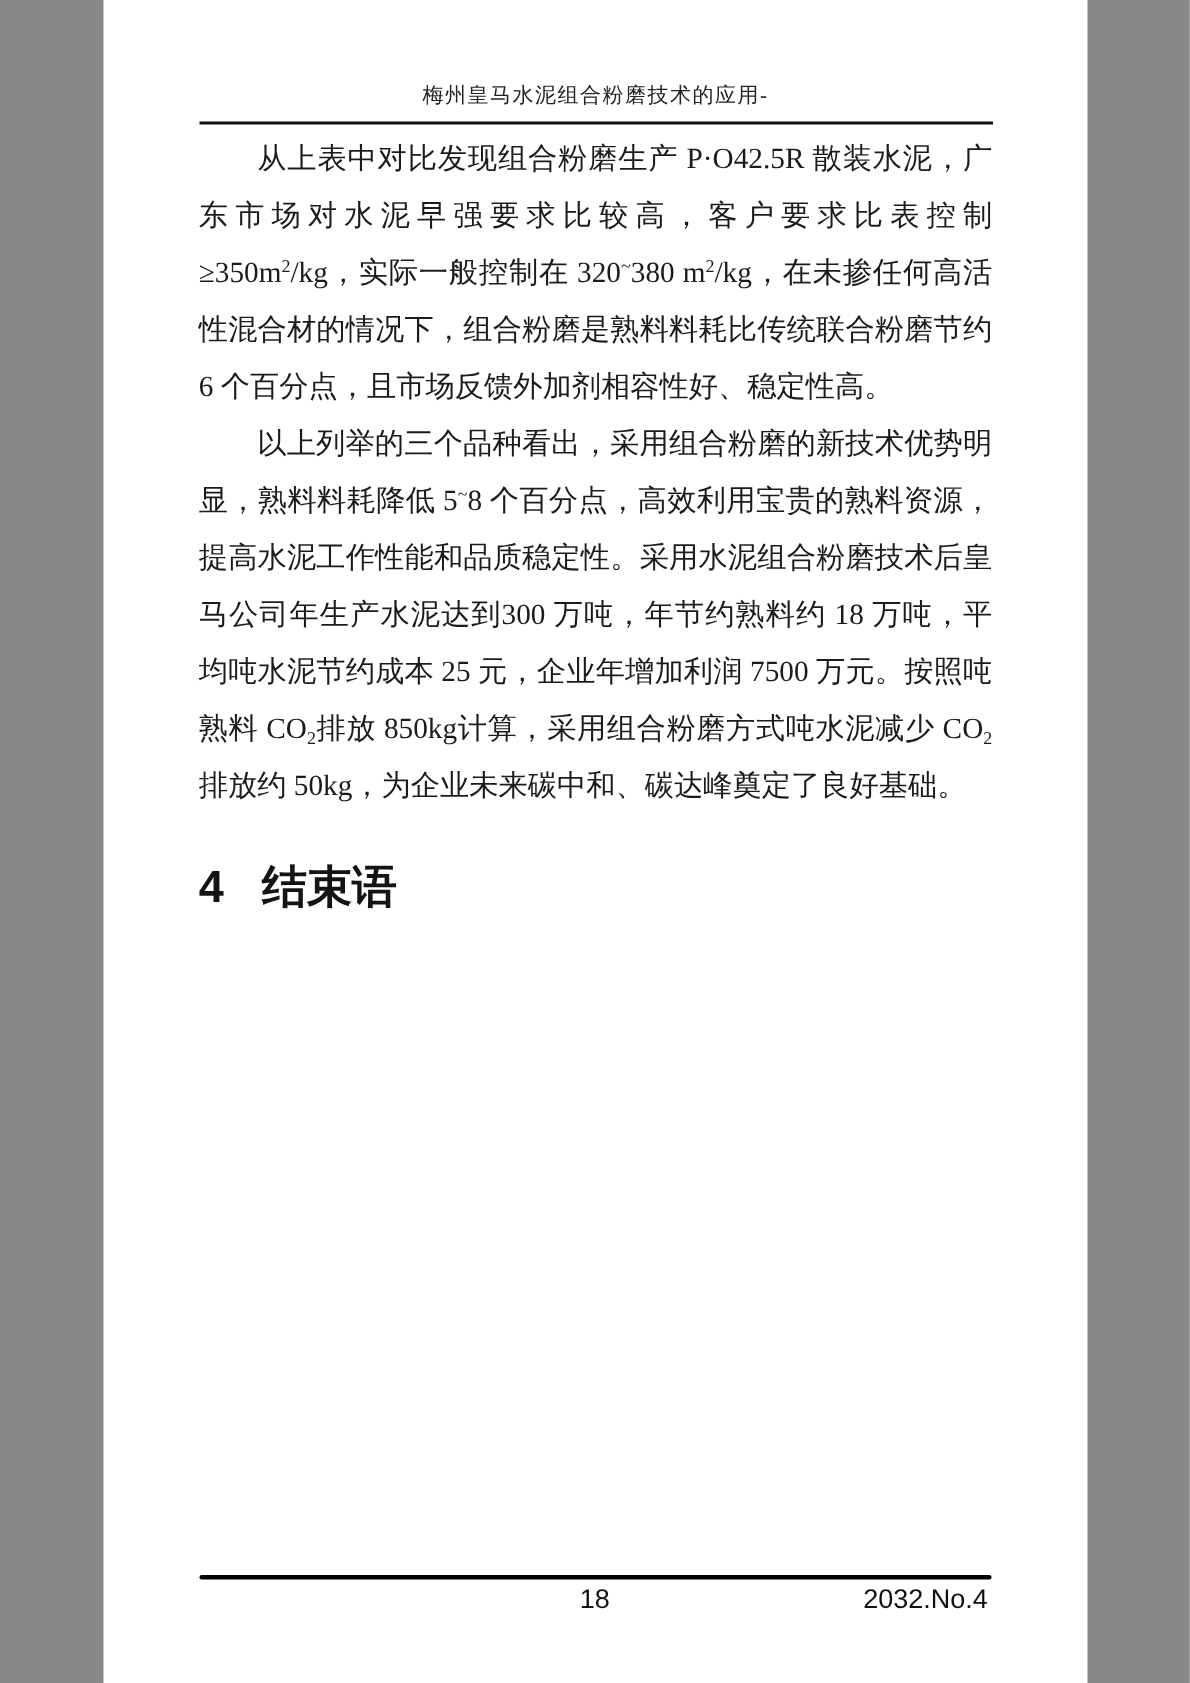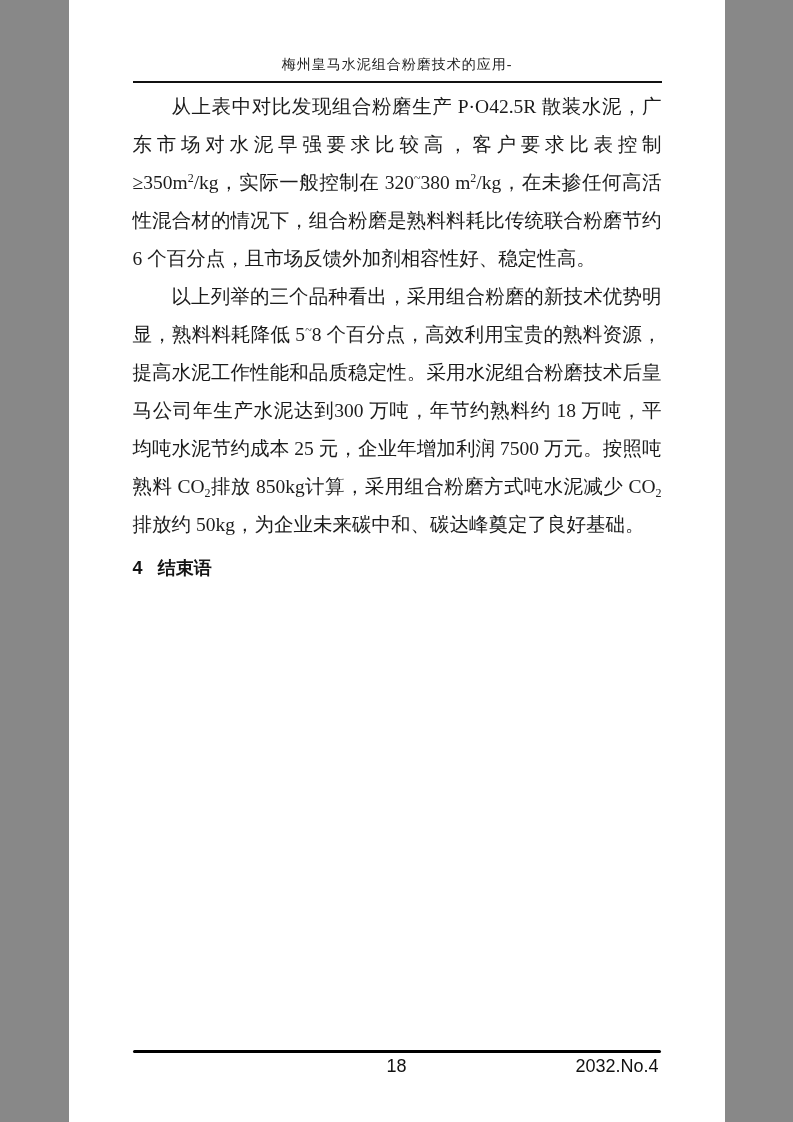--- a/index.html
+++ b/index.html
@@ -50,23 +50,23 @@
     vertical-align: 7px;
   }
   .sub {
     font-size: 12px;
     line-height: 0;
     vertical-align: -4px;
   }
   .section-heading {
     font-family: "Liberation Sans", "DejaVu Sans", sans-serif;
     font-weight: bold;
-    font-size: 18px;
+    font-size: 30px;
     line-height: 32px;
-    margin: 8px 0 10px 0;
+    margin: 32px 0 10px 0;
     text-indent: 0;
     color: #141414;
     text-align: left;
   }
   .section-heading .section-number { margin-right: 0.85em; }
   .page-footer {
     position: absolute;
     left: 64px;
     right: 64px;
     top: 1050px;

